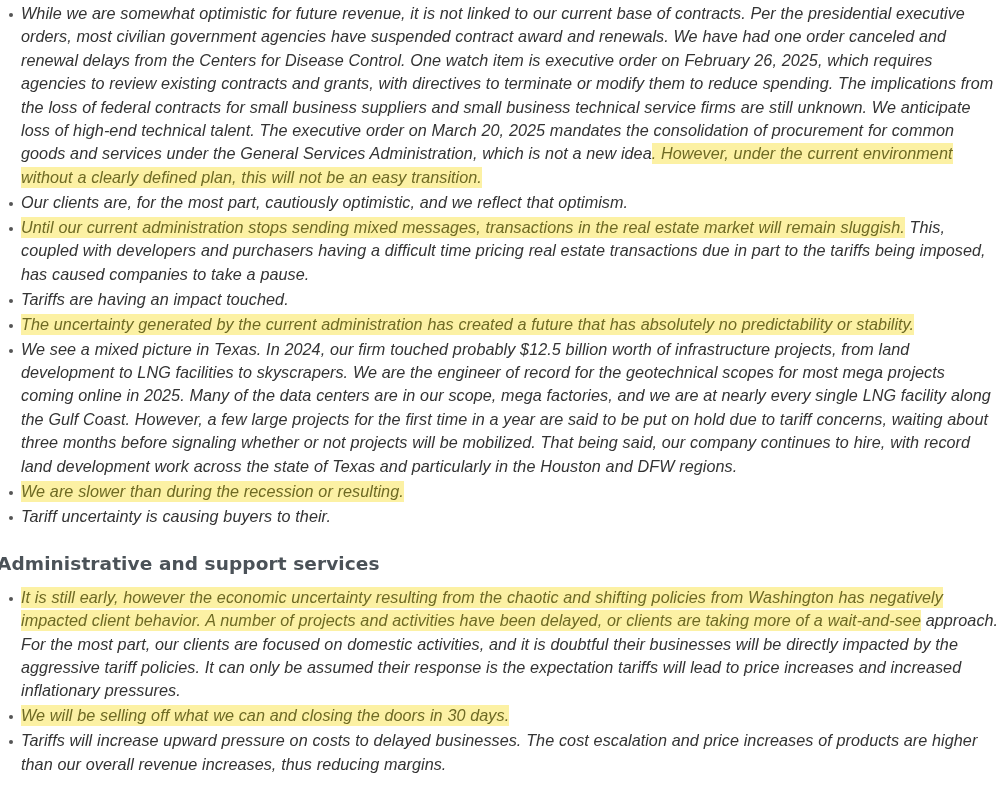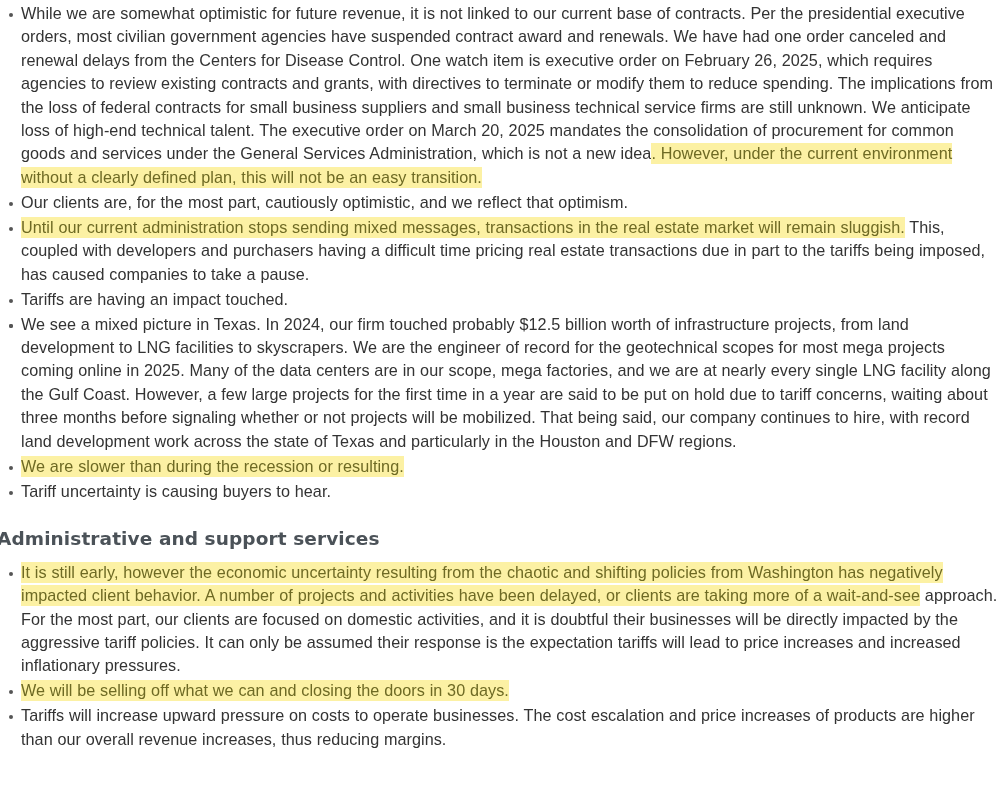--- a/index.html
+++ b/index.html
@@ -26,20 +26,21 @@
       margin: 0;
       padding: 0 0 0 21px;
     }
     ul.bullets li {
       position: relative;
       font-size: 16.2px;
       line-height: 23.4px;
       margin: 0 0 1.6px 0;
       letter-spacing: 0.05px;
       word-spacing: 0.2px;
+      font-style: italic;
     }
     ul.bullets li .bullet {
       position: absolute;
       left: -12px;
       top: 0;
       width: 5px;
       height: 23.4px;
     }
     ul.bullets li .bullet::before {
       content: "";
@@ -94,49 +95,50 @@
     <li>
       <span class="bullet"></span>
       <span class="hl">Until our current administration stops sending mixed messages, transactions in the real estate market will remain sluggish.</span><span> This, coupled with developers and purchasers having a difficult time pricing real estate transactions due in part to the tariffs being imposed, has caused companies to take a pause.</span>
     </li>
     <li>
       <span class="bullet"></span>
       <span>Tariffs are having an impact touched.</span>
     </li>
     <li>
       <span class="bullet"></span>
+      <span class="hl">The uncertainty generated by the current administration has created a future that has absolutely no predictability or stability. </span>
     </li>
     <li>
       <span class="bullet"></span>
       <span>We see a mixed picture in Texas. In 2024, our firm touched probably $12.5 billion worth of infrastructure projects, from land development to LNG facilities to skyscrapers. We are the engineer of record for the geotechnical scopes for most mega projects coming online in 2025. Many of the data centers are in our scope, mega factories, and we are at nearly every single LNG facility along the Gulf Coast. However, a few large projects for the first time in a year are said to be put on hold due to tariff concerns, waiting about three months before signaling whether or not projects will be mobilized. That being said, our company continues to hire, with record land development work across the state of Texas and particularly in the Houston and DFW regions.</span>
     </li>
     <li>
       <span class="bullet"></span>
       <span class="hl">We are slower than during the recession or resulting. </span>
     </li>
     <li>
       <span class="bullet"></span>
-      <span>Tariff uncertainty is causing buyers to hear.</span>
+      <span>Tariff uncertainty is causing buyers to their.</span>
     </li>
   </ul>
 
   <div class="section-gap"></div>
 
   <h3 class="heading">Administrative and support services</h3>
 
   <div class="after-heading"></div>
 
   <ul class="bullets">
     <li>
       <span class="bullet"></span>
       <span class="hl">It is still early, however the economic uncertainty resulting from the chaotic and shifting policies from Washington has negatively impacted client behavior. A number of projects and activities have been delayed, or clients are taking more of a wait-and-see</span><span> approach. For the most part, our clients are focused on domestic activities, and it is doubtful their businesses will be directly impacted by the aggressive tariff policies. It can only be assumed their response is the expectation tariffs will lead to price increases and increased inflationary pressures.</span>
     </li>
     <li>
       <span class="bullet"></span>
       <span class="hl">We will be selling off what we can and closing the doors in 30 days.</span>
     </li>
     <li>
       <span class="bullet"></span>
-      <span>Tariffs will increase upward pressure on costs to operate businesses. The cost escalation and price increases of products are higher than our overall revenue increases, thus reducing margins.</span>
+      <span>Tariffs will increase upward pressure on costs to delayed businesses. The cost escalation and price increases of products are higher than our overall revenue increases, thus reducing margins.</span>
     </li>
   </ul>
 
 </div>
 
 </body></html>

